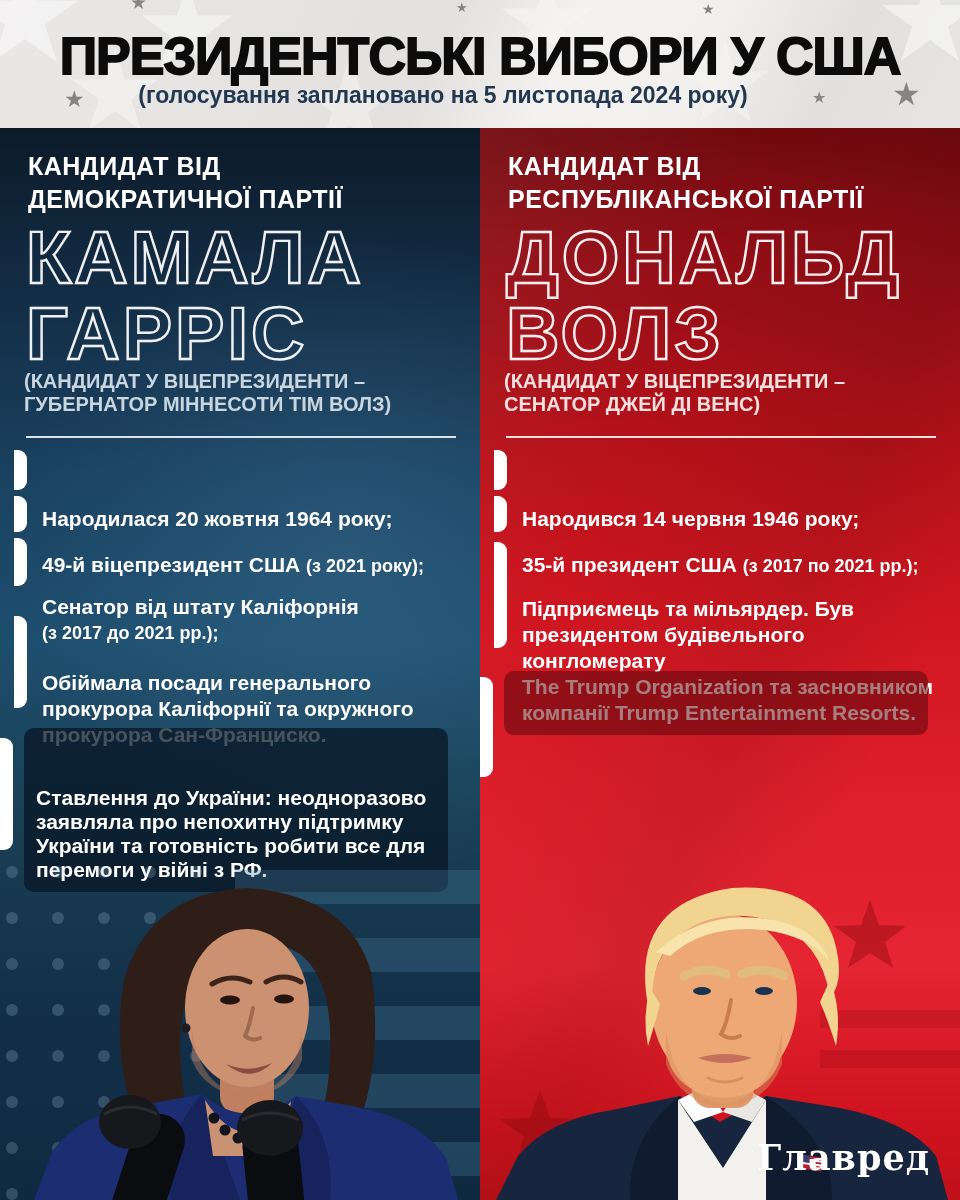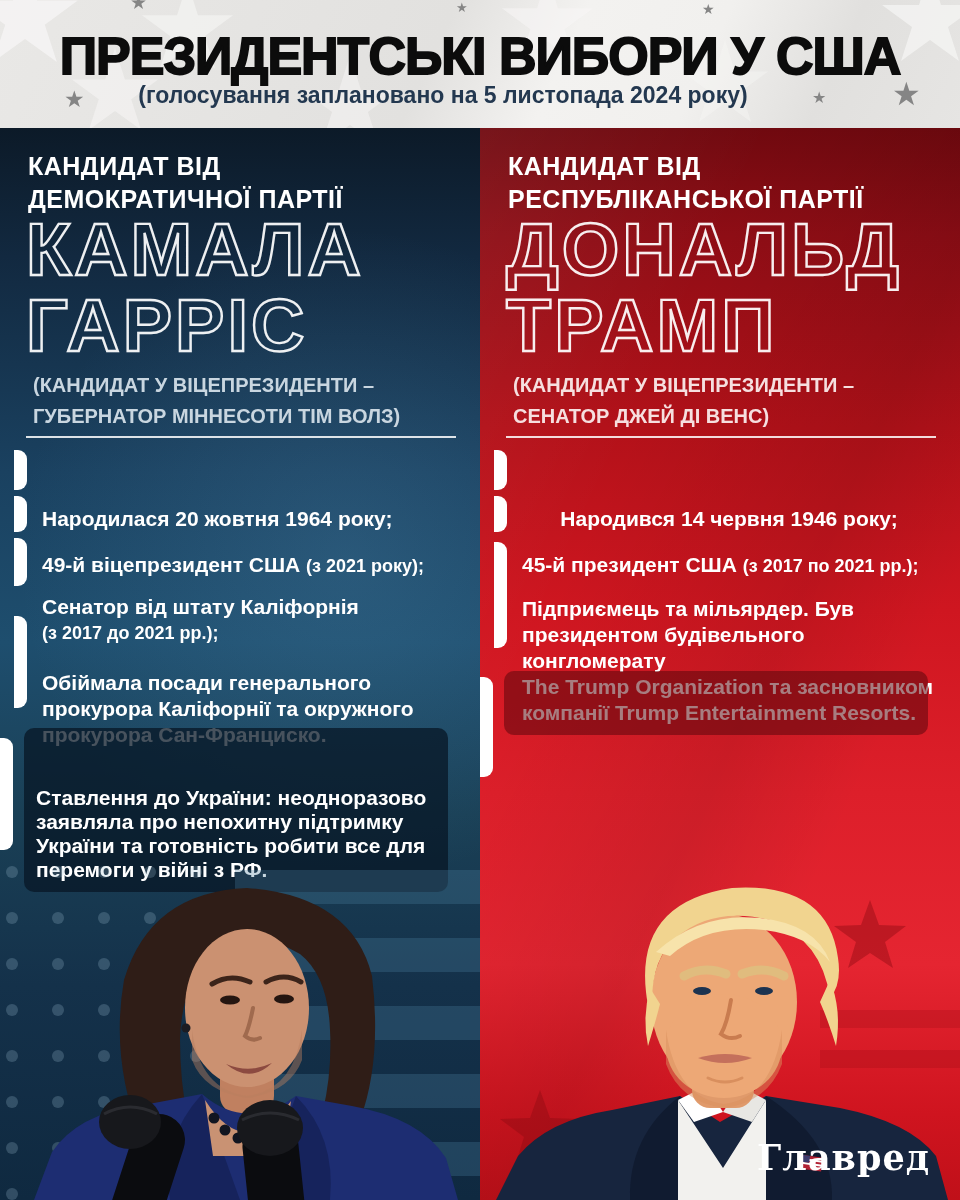--- a/index.html
+++ b/index.html
@@ -25,25 +25,25 @@
     background:
       radial-gradient(circle at 72% 40%, rgba(96,156,196,.20) 0%, rgba(96,156,196,0) 45%),
       linear-gradient(180deg,#0c1a28 0%,#122940 12%,#1a4160 32%,#1e4e6e 48%,#1a4056 64%,#14314a 80%,#0f2940 100%);}
   .col-right{left:480px;
     background:
       linear-gradient(115deg, rgba(255,255,255,.05) 0%, rgba(255,255,255,0) 30%, rgba(0,0,0,.08) 55%, rgba(0,0,0,0) 70%),
       linear-gradient(180deg,#70090f 0%,#8e0d15 10%,#b31119 28%,#cf1620 45%,#dd1f2a 62%,#e52531 78%,#cf141f 92%,#c01019 100%);}
 
   .party-label{position:absolute;left:28px;top:22px;width:430px;color:#fff;
                font-weight:bold;font-size:25px;line-height:33px;letter-spacing:.5px;white-space:pre-line;}
-  .cand-name{position:absolute;left:26px;top:84px;width:440px;
+  .cand-name{position:absolute;left:26px;top:92px;width:440px;
              font-weight:bold;font-size:74px;line-height:76px;letter-spacing:3px;
              color:transparent;-webkit-text-stroke:2.4px rgba(255,255,255,.93);white-space:pre-line;}
-  .vp-note{position:absolute;left:33px;top:242px;width:434px;
-           font-weight:bold;font-size:20px;line-height:31px;white-space:pre-line;}
+  .vp-note{position:absolute;left:24px;top:242px;width:434px;
+           font-weight:bold;font-size:20px;line-height:23px;white-space:pre-line;}
   .col-left .vp-note{color:#c9d6e0;}
   .col-right .vp-note{color:#f6dfdf;}
   .divider{position:absolute;left:26px;top:308px;width:430px;height:2px;
            background:rgba(255,255,255,.85);}
 
   .fact{position:absolute;left:28px;width:414px;color:#fff;
         font-weight:bold;font-size:21px;line-height:26px;white-space:pre-line;margin-left:14px;}
   .fact .note{font-size:18px;}
   .marker{position:absolute;left:-28px;top:-4px;width:13px;background:#fff;
           border-radius:0 9px 9px 0;}
@@ -176,31 +176,31 @@
         <ellipse cx="270" cy="268" rx="33" ry="28" fill="#17181c"></ellipse>
         <path d="M242,260 Q270,246 299,260" stroke="#2a2b30" stroke-width="3" fill="none"></path>
       </g>
     </svg>
   </div>
 
   <div class="col col-right">
     <div class="party-label">КАНДИДАТ ВІД
 РЕСПУБЛІКАНСЬКОЇ ПАРТІЇ</div>
     <div class="cand-name">ДОНАЛЬД
-ТРАМП</div>
+ВОЛЗ</div>
     <div class="vp-note">(КАНДИДАТ У ВІЦЕПРЕЗИДЕНТИ – СЕНАТОР ДЖЕЙ ДІ ВЕНС)</div>
     <div class="divider"></div>
 
-    <div class="fact" style="top:326px;text-align:center;">
+    <div class="fact" style="top:326px;">
       <span class="marker" style="height:40px;"></span>
       <span>Народився 14 червня 1946 року;</span>
     </div>
     <div class="fact" style="top:372px;">
       <span class="marker" style="height:36px;"></span>
-      <span>45-й президент США </span><span class="note">(з 2017 по 2021 рр.);</span>
+      <span>35-й президент США </span><span class="note">(з 2017 по 2021 рр.);</span>
     </div>
     <div class="fact" style="top:416px;">
       <span class="marker" style="height:106px;top:-2px;"></span>
       <span>Підприємець та мільярдер. Був
 президентом будівельного конгломерату
 The Trump Organization та засновником
 компанії Trump Entertainment Resorts.</span>
     </div>
 
     <div class="ubox" style="top:543px;">

